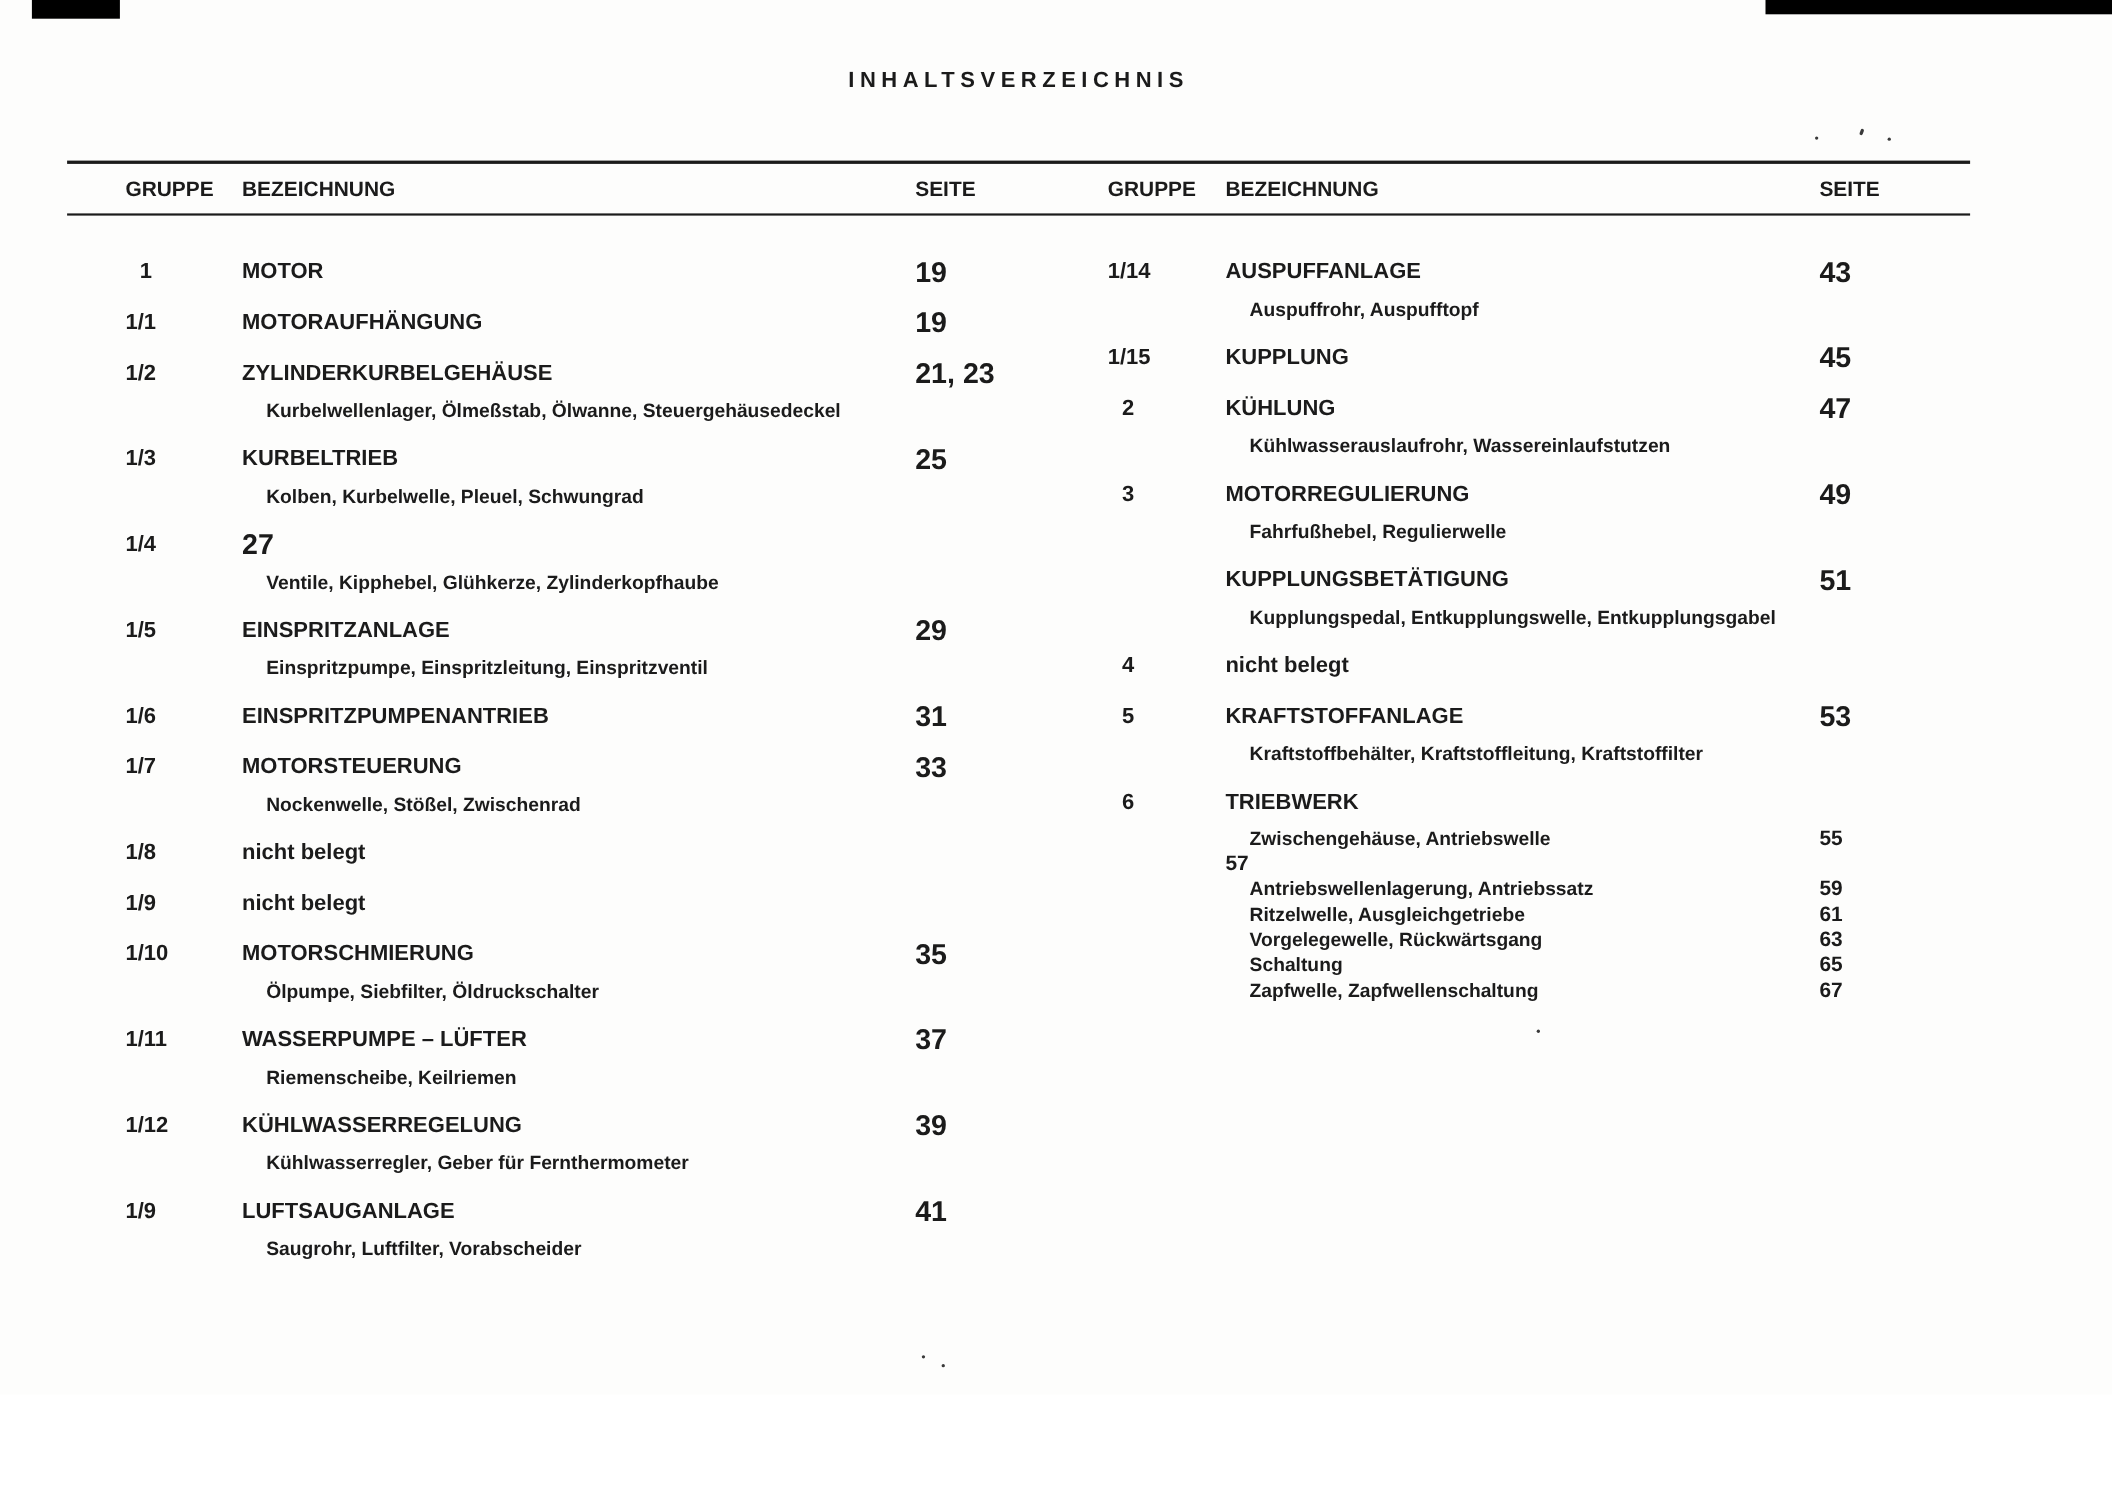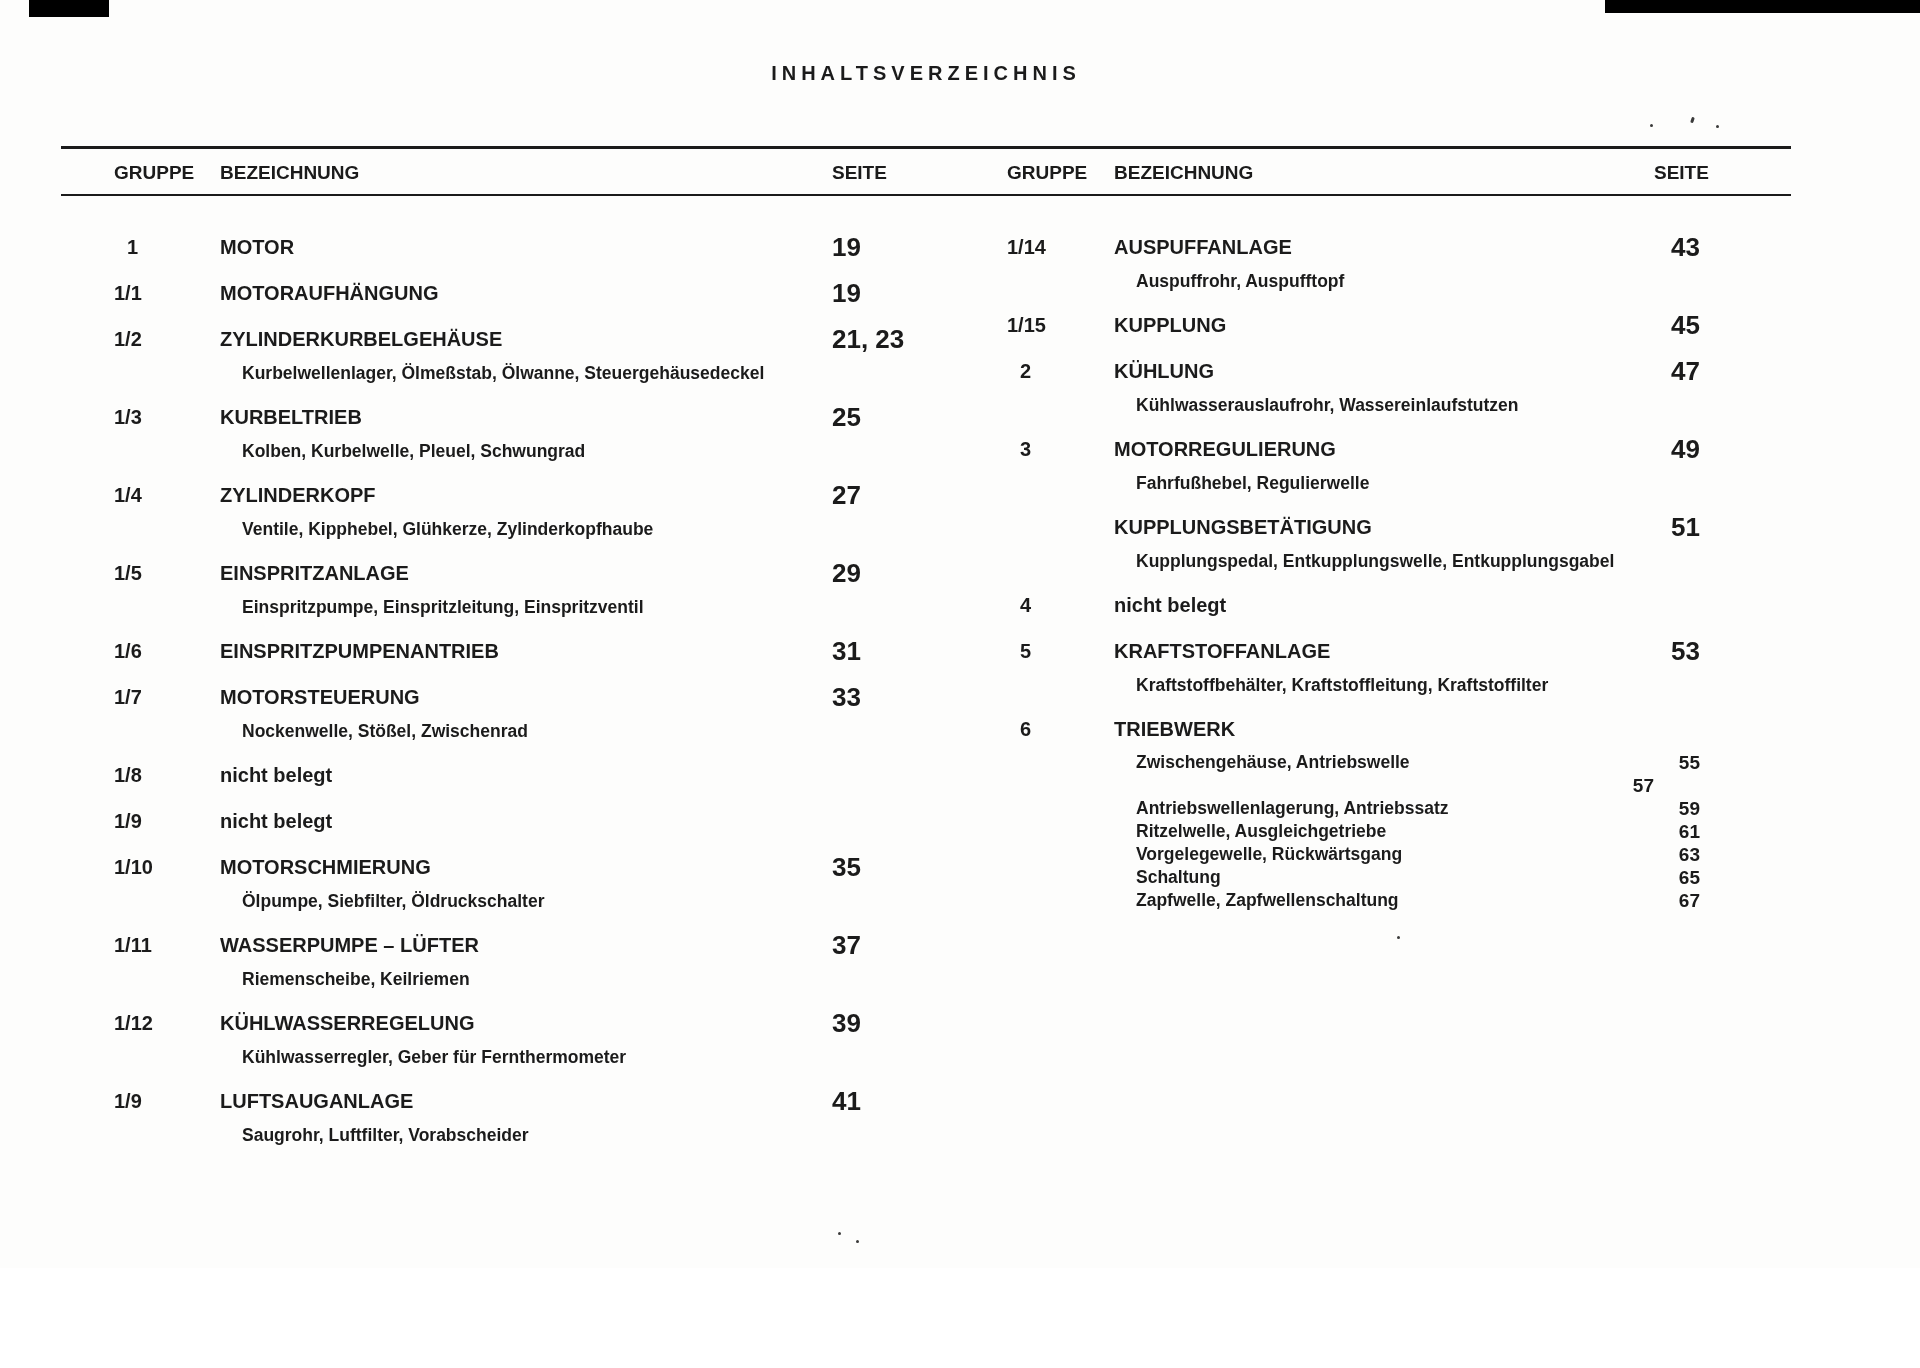--- a/index.html
+++ b/index.html
@@ -55,21 +55,21 @@
   .col-left  { left: 70px;  width: 862px; }
   .col-right { left: 963px; width: 737px; }
 
   .entry { margin-bottom: 20px; }
   .row  { line-height: 26px; }
   .cell { display: block; overflow: visible; }
   .gruppe { font-size: 20px; margin-left: 44px; }
   .gruppe.single { padding-left: 13px; }
   .name { font-size: 20px; }
   .seite { font-size: 26px; }
-  .col-right .seite { text-align: right; }
+  .col-right .seite { text-align: left; }
 
   .subrow { margin-top: 10px; line-height: 22px; }
   .subrow .name, .subline .name { font-size: 17.5px; padding-left: 22px; }
   .subline { line-height: 23px; }
   .row.main + .subline { margin-top: 9px; }
   .subline .seite { font-size: 19px; }
 
   .page-number {
     position: absolute;
     left: 62px;
@@ -145,21 +145,20 @@
         </div>
         <div class="row subrow grid-left">
           <span class="cell gruppe"></span>
           <span class="cell name">Kolben, Kurbelwelle, Pleuel, Schwungrad</span>
           <span class="cell seite"></span>
         </div>
       </div>
       <div class="entry">
         <div class="row main grid-left">
           <span class="cell gruppe">1/4</span>
-          <span class="cell name">ZYLINDERKOPF</span>
           <span class="cell seite">27</span>
         </div>
         <div class="row subrow grid-left">
           <span class="cell gruppe"></span>
           <span class="cell name">Ventile, Kipphebel, Glühkerze, Zylinderkopfhaube</span>
           <span class="cell seite"></span>
         </div>
       </div>
       <div class="entry">
         <div class="row main grid-left">

